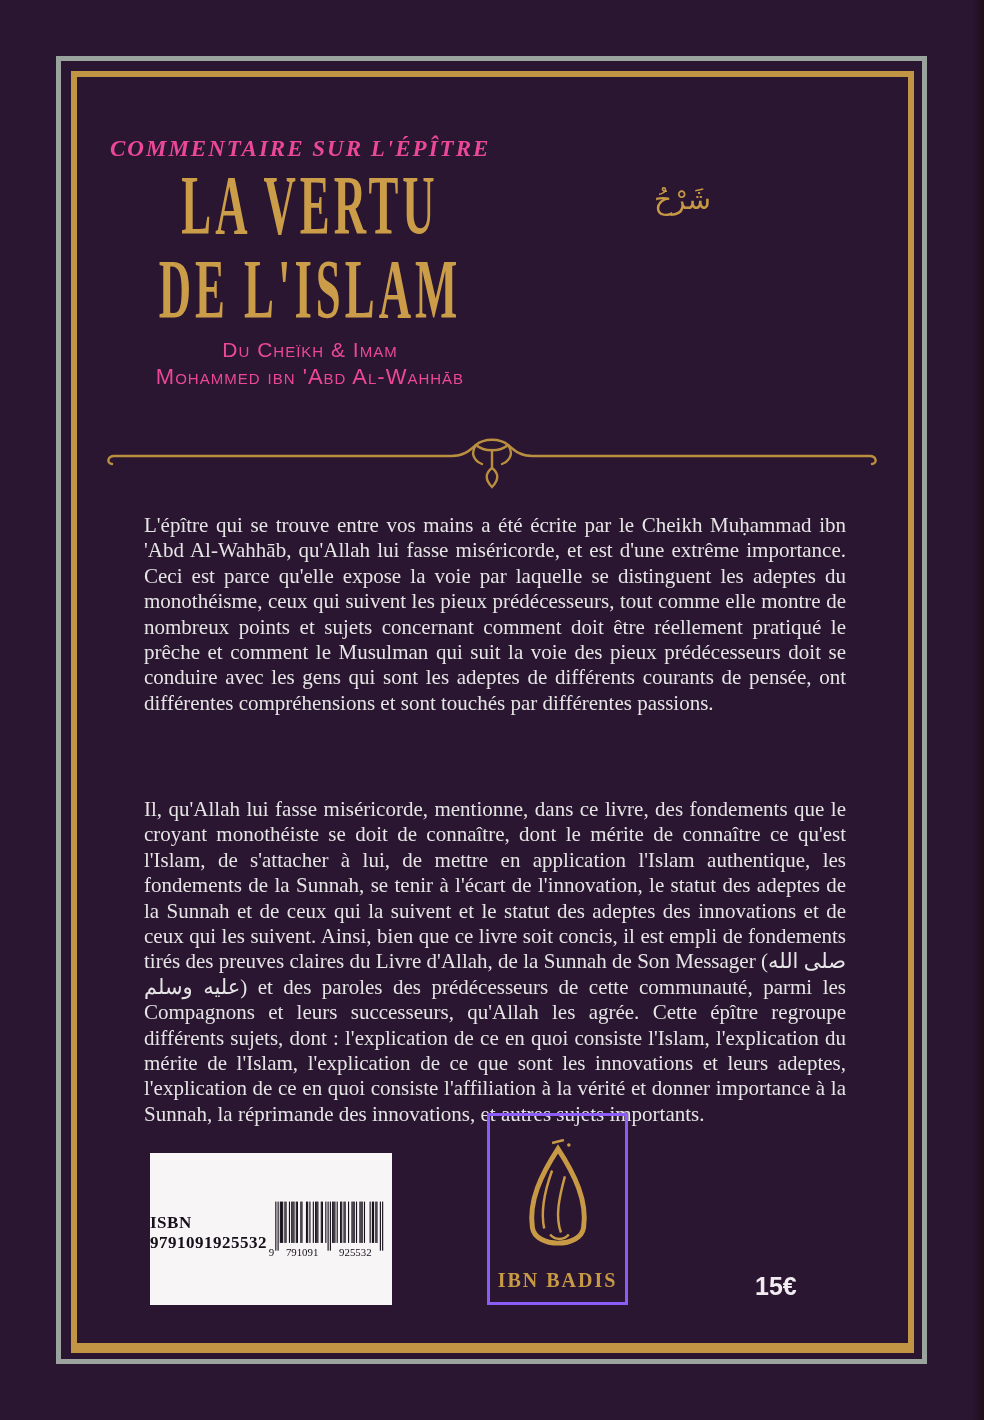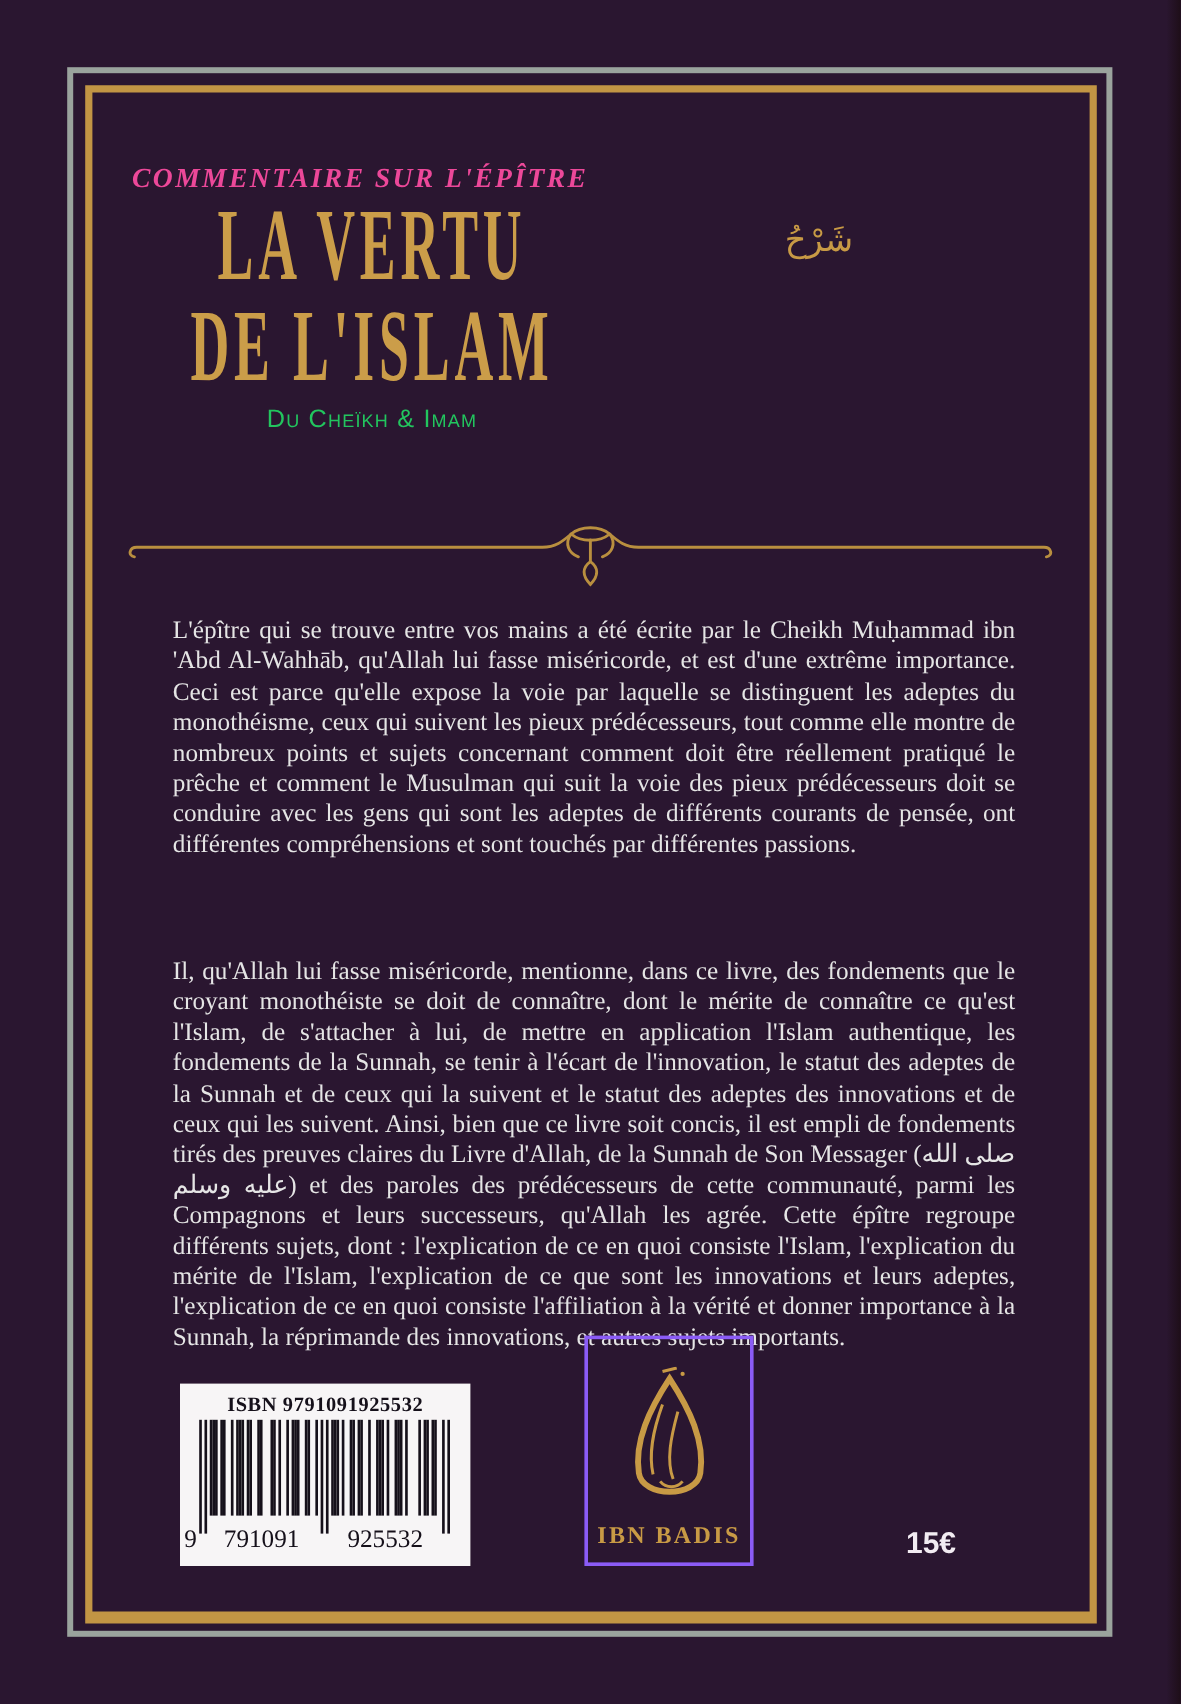--- a/index.html
+++ b/index.html
@@ -33,21 +33,21 @@
     position:absolute;left:110px;width:400px;height:86px;
     text-align:center;color:#cb9d49;font-weight:700;font-size:56px;
     letter-spacing:5px;line-height:86px;
     transform:scale(0.80,1.52);transform-origin:center center;
     white-space:nowrap;
   }
   .title-line.l1{top:162px;}
   .title-line.l2{top:246px;}
   .author-block{
     position:absolute;top:338px;left:110px;width:400px;
-    text-align:center;color:#22c55e;
+    text-align:center;color:#ec4899;
     font-family:"Liberation Sans", sans-serif;
     font-variant:small-caps;
   }
   .author-block .a1{font-size:21px;letter-spacing:1px;}
   .author-block .a2{font-size:22px;letter-spacing:1px;margin-top:2px;}
   .author-block .a3{font-size:21px;letter-spacing:2px;margin-top:2px;}
   
   .arabic-block{
     position:absolute;top:168px;left:495px;width:375px;
     text-align:center;color:#c89a45;direction:rtl;
@@ -62,21 +62,21 @@
     position:absolute;left:144px;width:702px;
     color:#e5e5e5;font-size:21px;line-height:25.4px;
     text-align:justify;
   }
   .para.p1{top:492px;}
   .para.p2{top:776px;font-family:Liberation Serif, serif;}
   
   .barcode-box{
     position:absolute;top:1153px;left:150px;width:242px;height:152px;
     background:#f7f5f6;color:#15101a;
-    display:flex;flex-direction:column;align-items:center;
+    display:flex;align-items:center;
   }
   .isbn-label{
     margin-top:8px;font-size:17px;letter-spacing:.5px;font-weight:600;
     font-family:"Liberation Serif", serif;
   }
   .barcode-svg{display:block;margin-top:2px;}
   .barcode-svg text{
     font-family:"Liberation Serif", serif;font-size:21px;fill:#15101a;
   }
   
@@ -102,20 +102,21 @@
 
 <div class="frame-silver"></div>
 <div class="frame-gold"></div>
 
 <div class="subtitle">COMMENTAIRE SUR L'ÉPÎTRE</div>
 <div class="title-line l1">LA VERTU</div>
 <div class="title-line l2">DE L'ISLAM</div>
 
 <div class="author-block">
   <div class="a1">Du Cheïkh &amp; Imam</div>
+  <div class="a2">Mohammed ibn 'Abd Al-Wahhāb</div>
 </div>
 
 <div class="arabic-block">
   <div class="arabic-l1">شَرْحُ</div>
 </div>
 
 <svg class="divider" viewBox="0 0 784 56">
   <g stroke="#b98f3f" fill="none" stroke-width="2.4" stroke-linecap="round">
     <path d="M14 22 C 8 22 6 29 12 30 M14 22 L 352 22 C 364 22 370 16 376 11"></path>
     <path d="M770 22 C 776 22 778 29 772 30 M770 22 L 432 22 C 420 22 414 16 408 11"></path>

